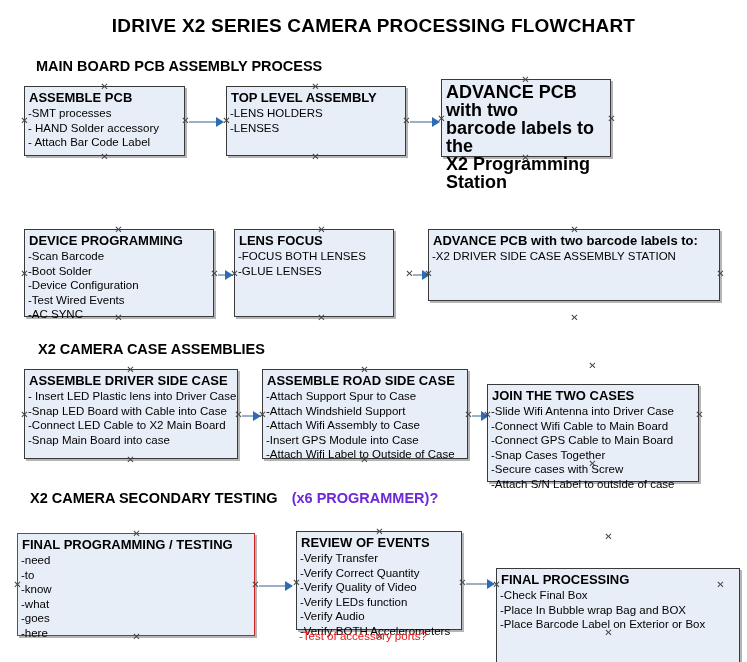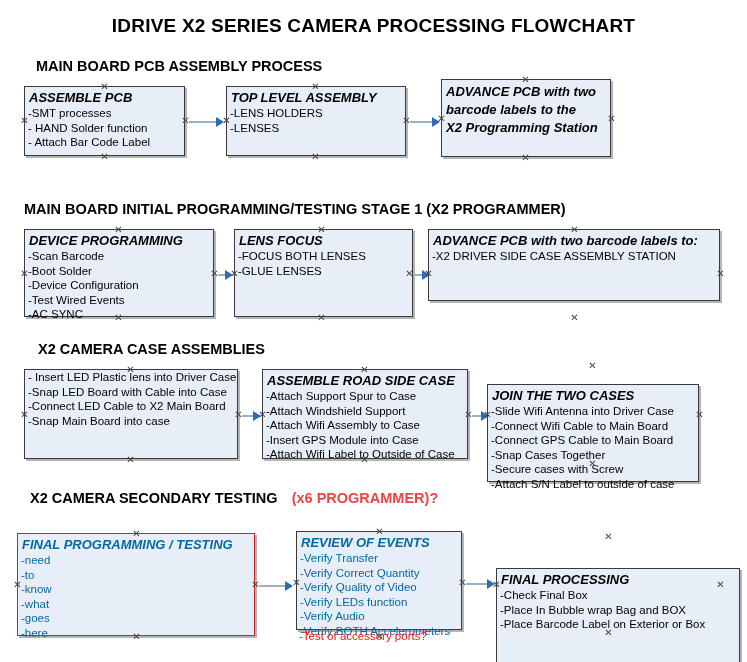--- a/index.html
+++ b/index.html
@@ -18,48 +18,47 @@
     position:absolute;left:0;top:15px;width:747px;
     text-align:center;
     font-size:19px;font-weight:bold;letter-spacing:.2px;
     color:#000;
   }
   .section-title{
     position:absolute;
     font-size:14.5px;font-weight:bold;
     color:#000;white-space:nowrap;
   }
-  .section-title .red{color:#ef4444;}
+  .section-title .red{color:#6d28d9;}
 
   
   .box{
     position:absolute;
     background:#e8eef7;
     border:1px solid #3a3a3a;
     box-shadow:2px 2px 0 rgba(120,120,120,.55);
     box-sizing:border-box;
     overflow:visible;
   }
   .box.red-box{border-color:#cc2222;}
   .box .title{
     font-size:13px;font-weight:bold;
     line-height:15px;
     padding:3px 0 1px 4px;
     white-space:nowrap;
-    font-style:italic;
   }
   .box .lines{
     padding:0 0 0 3px;
     font-size:11.5px;
     line-height:14.6px;
   }
   .box .lines div{white-space:nowrap;}
   .box.red-text .title,
-  .box.red-text .lines{color:#0369a1;}
-  .box .title.wraptitle{white-space:normal;line-height:18px;font-size:13px;}
+  .box.red-text .lines{color:#000000;}
+  .box .title.wraptitle{white-space:normal;line-height:18px;font-size:18px;}
 
   
   .overflow-line{
     position:absolute;
     font-size:11.5px;line-height:14.6px;
     color:#ee1111;white-space:nowrap;
   }
 
   
   .conn{position:absolute;height:2px;background:#9ab0c6;}
@@ -87,21 +86,21 @@
 <div class="canvas">
 
   <div class="main-title">IDRIVE X2  SERIES CAMERA PROCESSING FLOWCHART</div>
 
   <div class="section-title" style="left:36px;top:58px;">MAIN BOARD PCB ASSEMBLY PROCESS</div>
 
   <div class="box" style="left:24px;top:86px;width:161px;height:70px;">
     <div class="title">ASSEMBLE PCB</div>
     <div class="lines">
       <div>-SMT processes</div>
-      <div>- HAND Solder function</div>
+      <div>- HAND Solder accessory</div>
       <div>- Attach Bar Code Label</div>
     </div>
   </div>
   <span class="handle" style="left:100px;top:82px;">✕</span>
   <span class="handle" style="left:100px;top:152px;">✕</span>
   <span class="handle" style="left:20px;top:116px;">✕</span>
   <span class="handle" style="left:181px;top:116px;">✕</span>
 
   <div class="conn" style="left:189px;top:121px;width:34px;">
       <i class="head"></i>
@@ -128,42 +127,41 @@
       <div>ADVANCE PCB with two</div>
       <div>barcode labels to the</div>
       <div> X2 Programming Station</div>
     </div>
   </div>
   <span class="handle" style="left:521px;top:75px;">✕</span>
   <span class="handle" style="left:521px;top:153px;">✕</span>
   <span class="handle" style="left:437px;top:114px;">✕</span>
   <span class="handle" style="left:607px;top:114px;">✕</span>
 
-  <div class="section-title" style="left:24px;top:201px;">MAIN BOARD INITIAL PROGRAMMING/TESTING STAGE 1 (X2 PROGRAMMER)</div>
 
   <div class="box" style="left:24px;top:229px;width:190px;height:88px;">
     <div class="title">DEVICE PROGRAMMING</div>
     <div class="lines">
       <div>-Scan Barcode</div>
       <div>-Boot Solder</div>
       <div>-Device Configuration</div>
       <div>-Test Wired Events</div>
       <div>-AC SYNC</div>
     </div>
   </div>
   <span class="handle" style="left:114px;top:225px;">✕</span>
   <span class="handle" style="left:114px;top:313px;">✕</span>
   <span class="handle" style="left:20px;top:269px;">✕</span>
   <span class="handle" style="left:210px;top:269px;">✕</span>
 
   <div class="conn" style="left:218px;top:274px;width:14px;">
       <i class="head"></i>
     </div>
 
-  <div class="box" style="left:234px;top:229px;width:179px;height:88px;">
+  <div class="box" style="left:234px;top:229px;width:160px;height:88px;">
     <div class="title">LENS FOCUS</div>
     <div class="lines">
       <div>-FOCUS BOTH LENSES</div>
       <div>-GLUE LENSES</div>
     </div>
   </div>
   <span class="handle" style="left:317px;top:225px;">✕</span>
   <span class="handle" style="left:317px;top:313px;">✕</span>
   <span class="handle" style="left:230px;top:269px;">✕</span>
   <span class="handle" style="left:405px;top:269px;">✕</span>
@@ -179,20 +177,21 @@
     </div>
   </div>
   <span class="handle" style="left:570px;top:225px;">✕</span>
   <span class="handle" style="left:570px;top:313px;">✕</span>
   <span class="handle" style="left:424px;top:269px;">✕</span>
   <span class="handle" style="left:716px;top:269px;">✕</span>
 
   <div class="section-title" style="left:38px;top:341px;">X2 CAMERA CASE ASSEMBLIES</div>
 
   <div class="box" style="left:24px;top:369px;width:214px;height:90px;">
+    <div class="title">ASSEMBLE DRIVER SIDE CASE</div>
     <div class="lines">
       <div>- Insert LED Plastic lens into Driver Case</div>
       <div>-Snap LED Board with Cable into Case</div>
       <div>-Connect LED Cable to X2 Main Board</div>
       <div>-Snap Main Board into case</div>
     </div>
   </div>
   <span class="handle" style="left:126px;top:365px;">✕</span>
   <span class="handle" style="left:126px;top:455px;">✕</span>
   <span class="handle" style="left:20px;top:410px;">✕</span>

